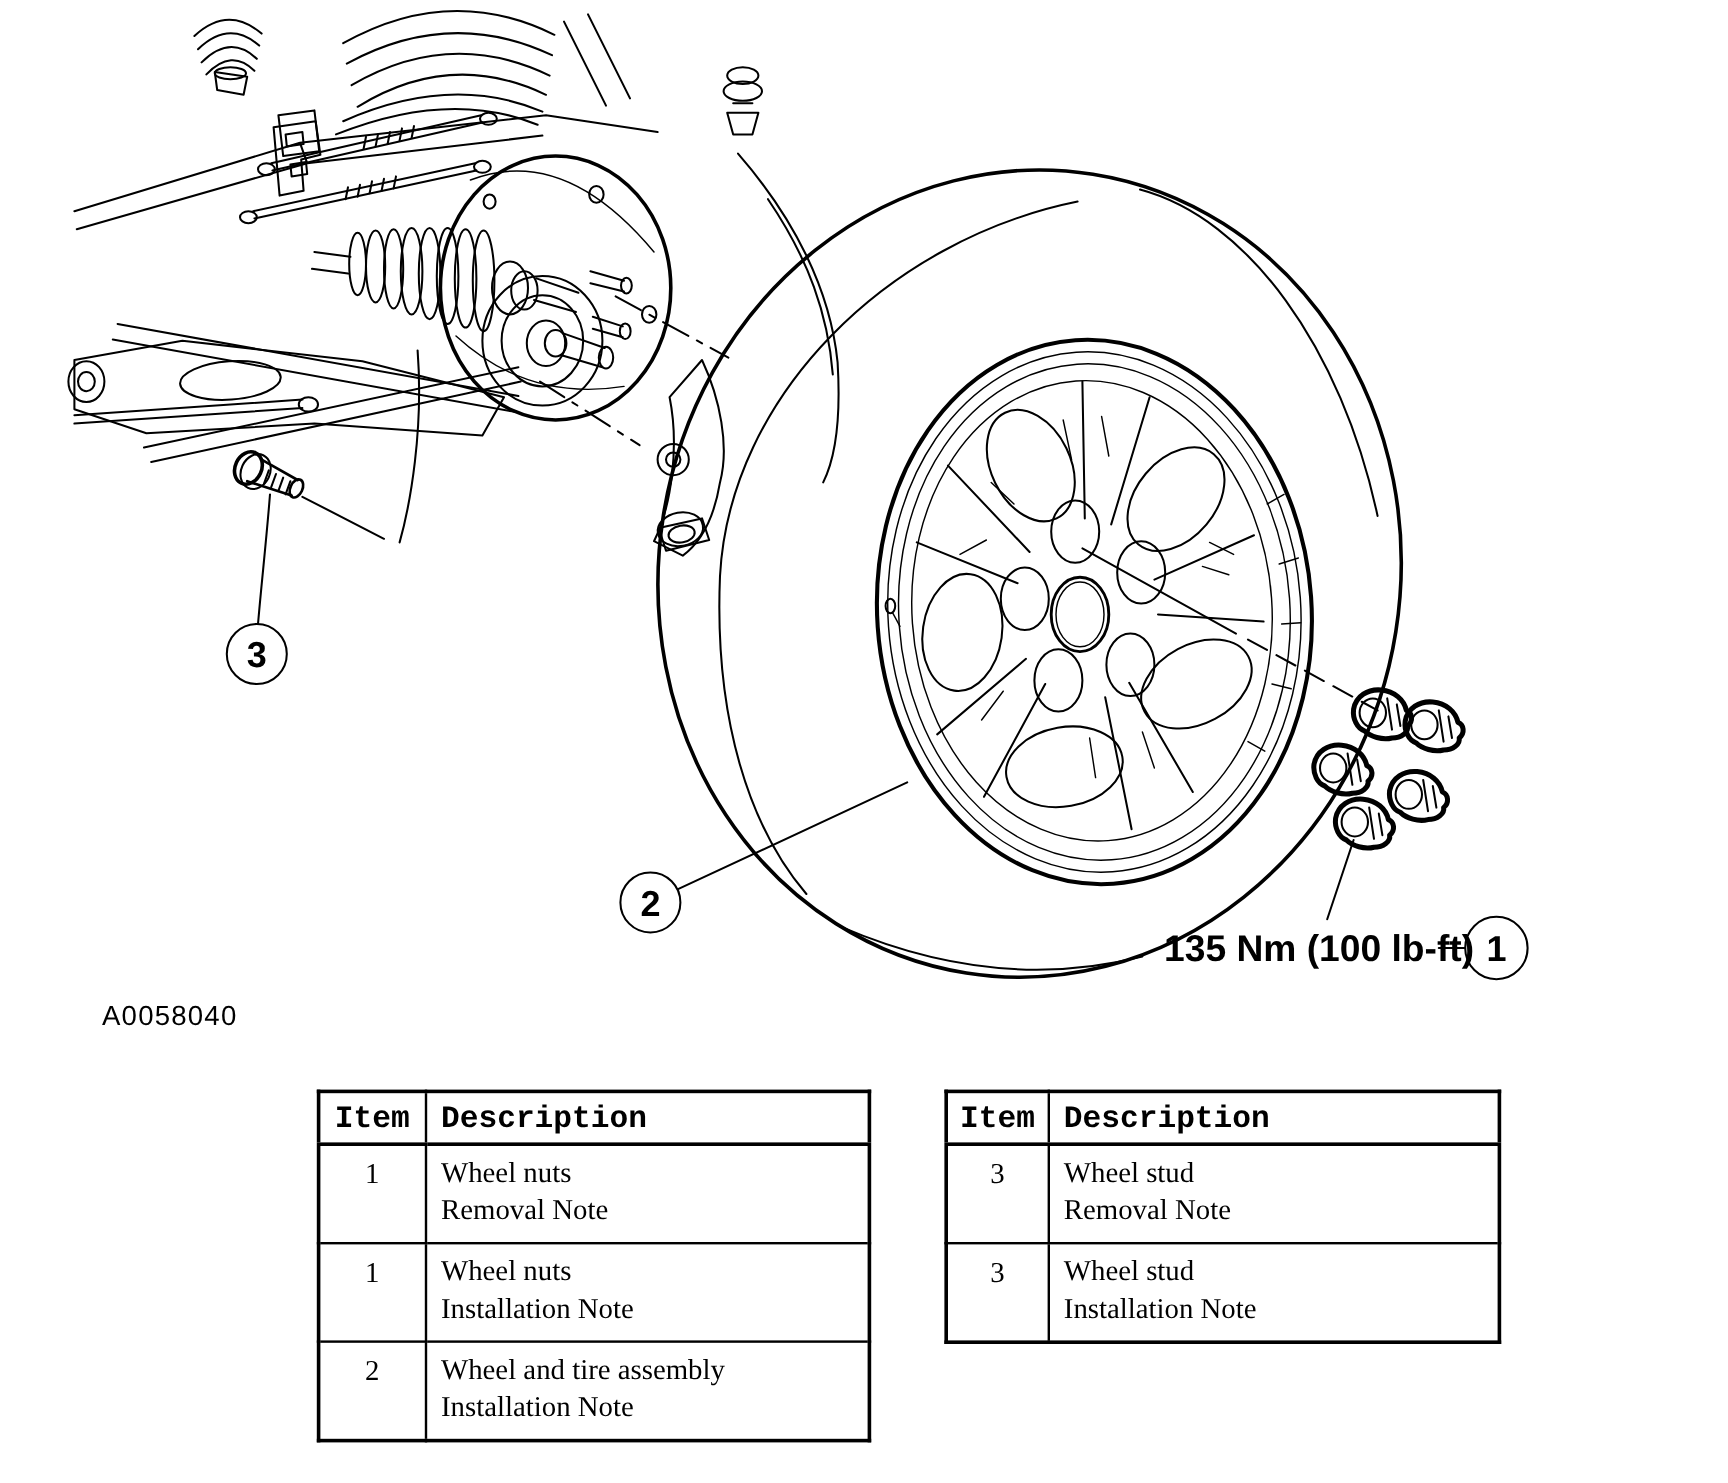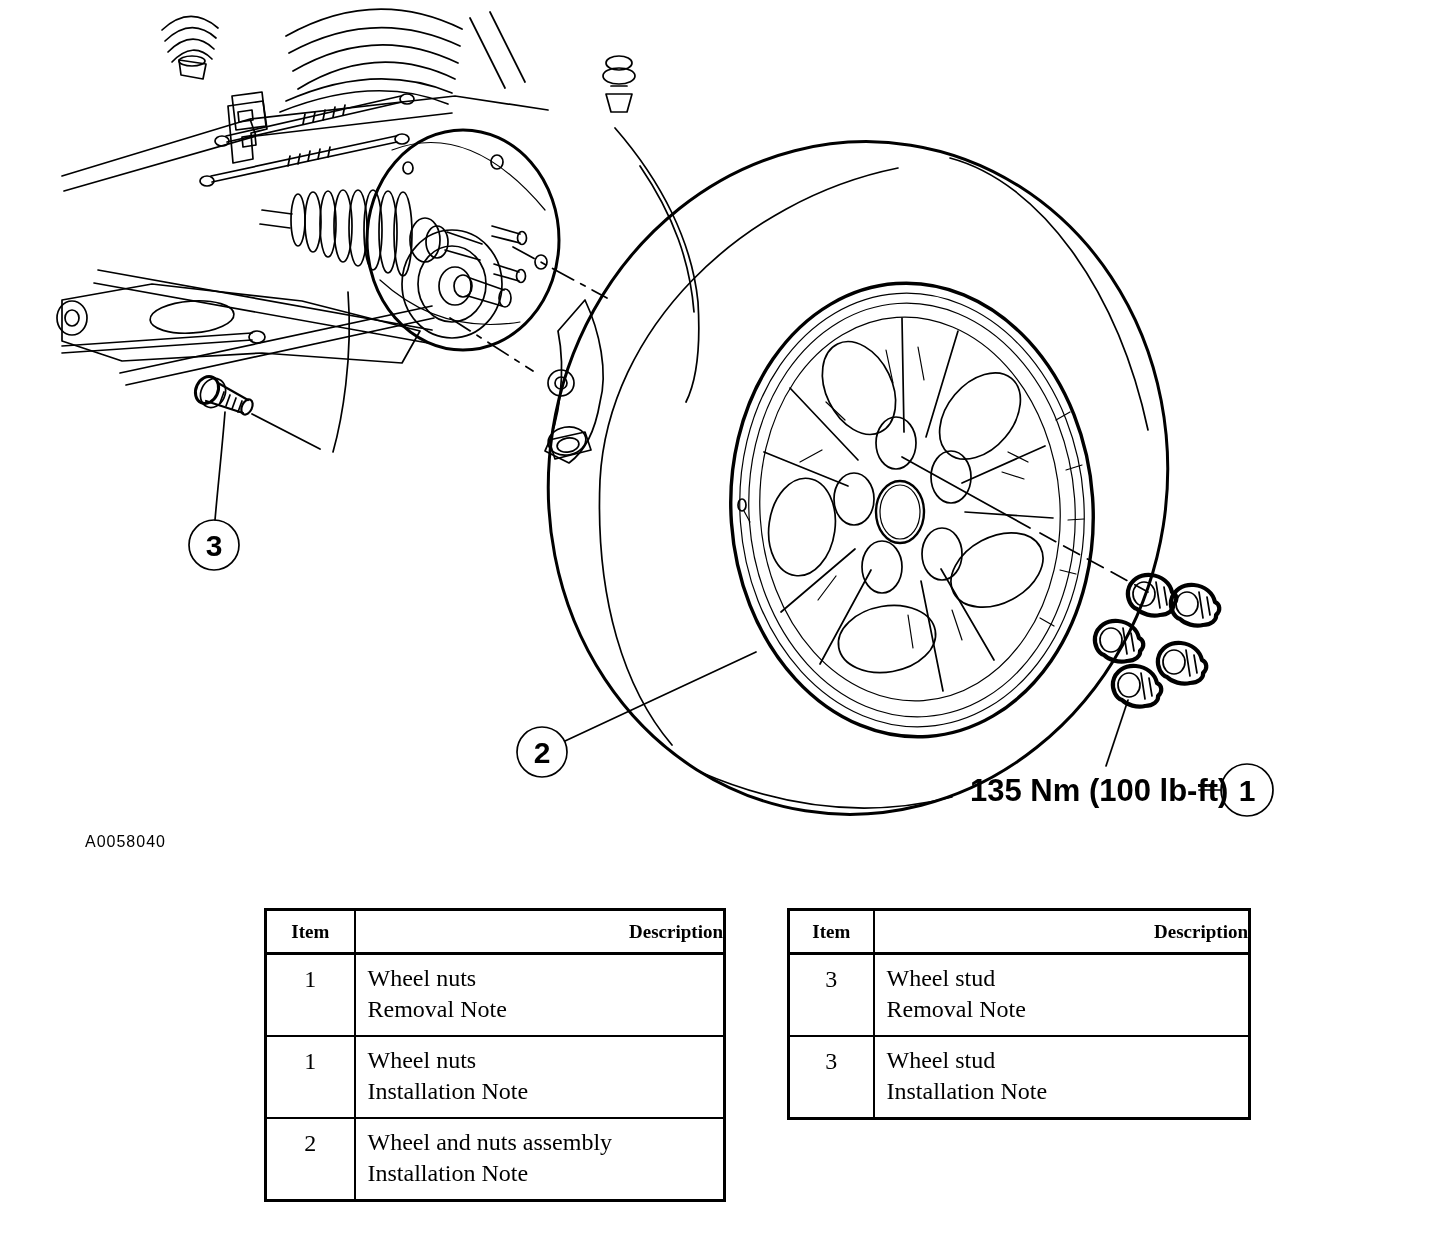--- a/index.html
+++ b/index.html
@@ -22,36 +22,36 @@
     fill: #000000; stroke: none;
     text-anchor: middle;
   }
   .torque-text {
     font-family: "Liberation Sans", sans-serif;
     font-weight: bold; font-size: 31px;
     fill: #000000; stroke: none;
   }
   .figure-id {
     position: absolute; left: 85px; top: 833px;
-    font-size: 16px; letter-spacing: 1px;
+    font-size: 23px; letter-spacing: 1px;
   }
   table.spec {
     position: absolute;
     border-collapse: collapse;
     background: #ffffff;
   }
   table.spec, table.spec th, table.spec td { border: 2.5px solid #000000; }
   table.spec { border-width: 3px; }
   table.spec thead th {
-    font-family: Liberation Serif, serif;
-    font-weight: bold; font-size: 19px;
+    font-family: Liberation Mono, monospace;
+    font-weight: bold; font-size: 26px;
     height: 44px; border-bottom-width: 3px;
   }
   table.spec thead th.item-h { width: 89px; text-align: center; }
-  table.spec thead th.desc-h { text-align: right; }
+  table.spec thead th.desc-h { text-align: left; padding-left: 12px; }
   table.spec td {
     font-family: "Liberation Serif", serif;
     font-size: 24px; line-height: 31px;
     vertical-align: top;
   }
   table.spec td.num { text-align: center; padding-top: 9px; }
   table.spec td.desc { padding: 8px 10px 10px 12px; margin-left: 31px; }
   #table-left  { left: 264px; top: 908px; width: 462px; }
   #table-right { left: 787px; top: 908px; width: 464px; }
 </style>
@@ -248,21 +248,21 @@
     <tr>
       <td class="num">1</td>
       <td class="desc">
         <div>Wheel nuts</div>
         <div>Installation Note</div>
       </td>
     </tr>
     <tr>
       <td class="num">2</td>
       <td class="desc">
-        <div>Wheel and nuts assembly</div>
+        <div>Wheel and tire assembly</div>
         <div>Installation Note</div>
       </td>
     </tr>
   </tbody>
 </table>
 
 <table class="spec" id="table-right">
   <thead>
     <tr>
       <th class="item-h" style="width:85px;">Item</th>

